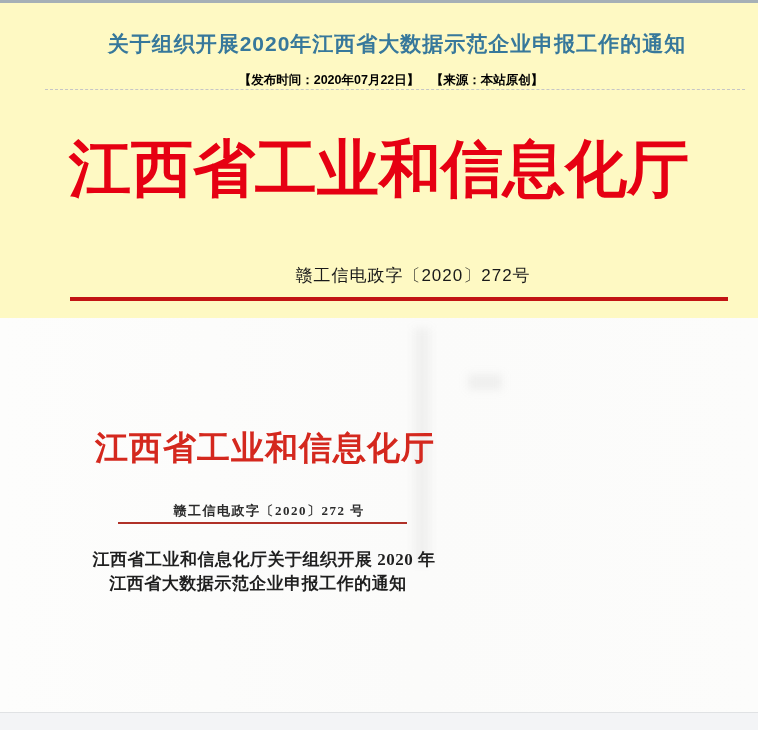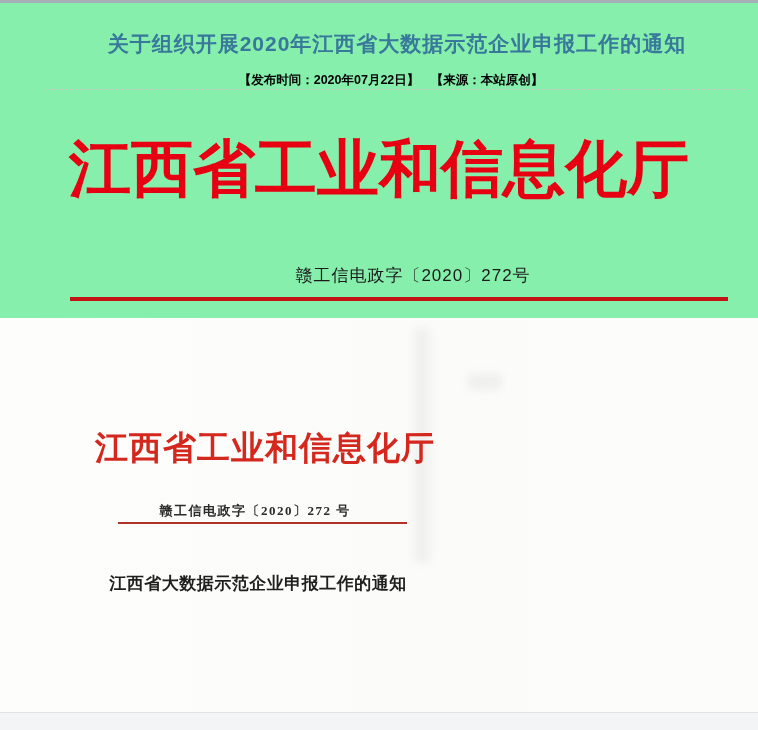--- a/index.html
+++ b/index.html
@@ -1,18 +1,18 @@
 <!DOCTYPE html>
 <html><head>
 <meta charset="utf-8">
 <style>
   html,body{margin:0;padding:0;background:#ffffff;}
   #stage{
     position:relative;width:758px;height:730px;overflow:hidden;
-    background:#86efac;font-family:"Liberation Sans","DejaVu Sans",sans-serif;
+    background:#fef9c3;font-family:"Liberation Sans","DejaVu Sans",sans-serif;
   }
   .top-bar{position:absolute;top:0;left:0;width:758px;height:3px;background:#a6b0b6;}
   .page-title{
     position:absolute;top:30px;left:0;width:758px;padding-left:36px;box-sizing:border-box;
     text-align:center;font-size:21px;font-weight:bold;color:#37789b;letter-spacing:1px;
   }
   .meta-line{
     position:absolute;top:72px;left:12px;width:758px;box-sizing:border-box;
     text-align:center;font-size:12.5px;font-weight:bold;color:#000000;
   }
@@ -39,21 +39,21 @@
   }
   .smudge-a{position:absolute;left:414px;top:10px;width:16px;height:235px;
     background:rgba(150,150,150,0.10);filter:blur(4px);}
   .smudge-b{position:absolute;left:468px;top:56px;width:34px;height:16px;
     background:rgba(160,160,160,0.12);filter:blur(4px);}
   .scan-agency{
     position:absolute;top:108px;left:265px;transform:translateX(-50%);
     font-size:33px;font-weight:bold;color:#d4281e;white-space:nowrap;letter-spacing:1px;
   }
   .scan-doc-number{
-    position:absolute;top:184px;left:255px;transform:translateX(-50%);
+    position:absolute;top:184px;left:269px;transform:translateX(-50%);
     font-size:13px;font-weight:bold;color:#2b2b2b;letter-spacing:1.5px;white-space:nowrap;text-align:right;
   }
   .scan-red-line{position:absolute;top:204px;left:118px;width:289px;height:2px;background:#b03128;}
   .scan-title-1,.scan-title-2{
     position:absolute;transform:translateX(-50%);white-space:nowrap;
     font-size:17px;font-weight:bold;color:#1f1f1f;letter-spacing:0.5px;
   }
   .scan-title-1{top:230px;left:264px;}
   .scan-title-2{top:254px;left:258px;}
   .scan-body{
@@ -92,19 +92,20 @@
   <div class="scan">
     <div class="smudge-a"></div>
     <div class="smudge-b"></div>
 
     <div class="scan-agency">江西省工业和信息化厅</div>
 
     <div class="scan-doc-number">赣工信电政字〔2020〕272 号</div>
 
     <div class="scan-red-line"></div>
 
+    <div class="scan-title-1">江西省工业和信息化厅关于组织开展 2020 年</div>
     <div class="scan-title-2">江西省大数据示范企业申报工作的通知</div>
 
   </div>
 
   <div class="footer-band"></div>
 
 </div>
 
 </body></html>

